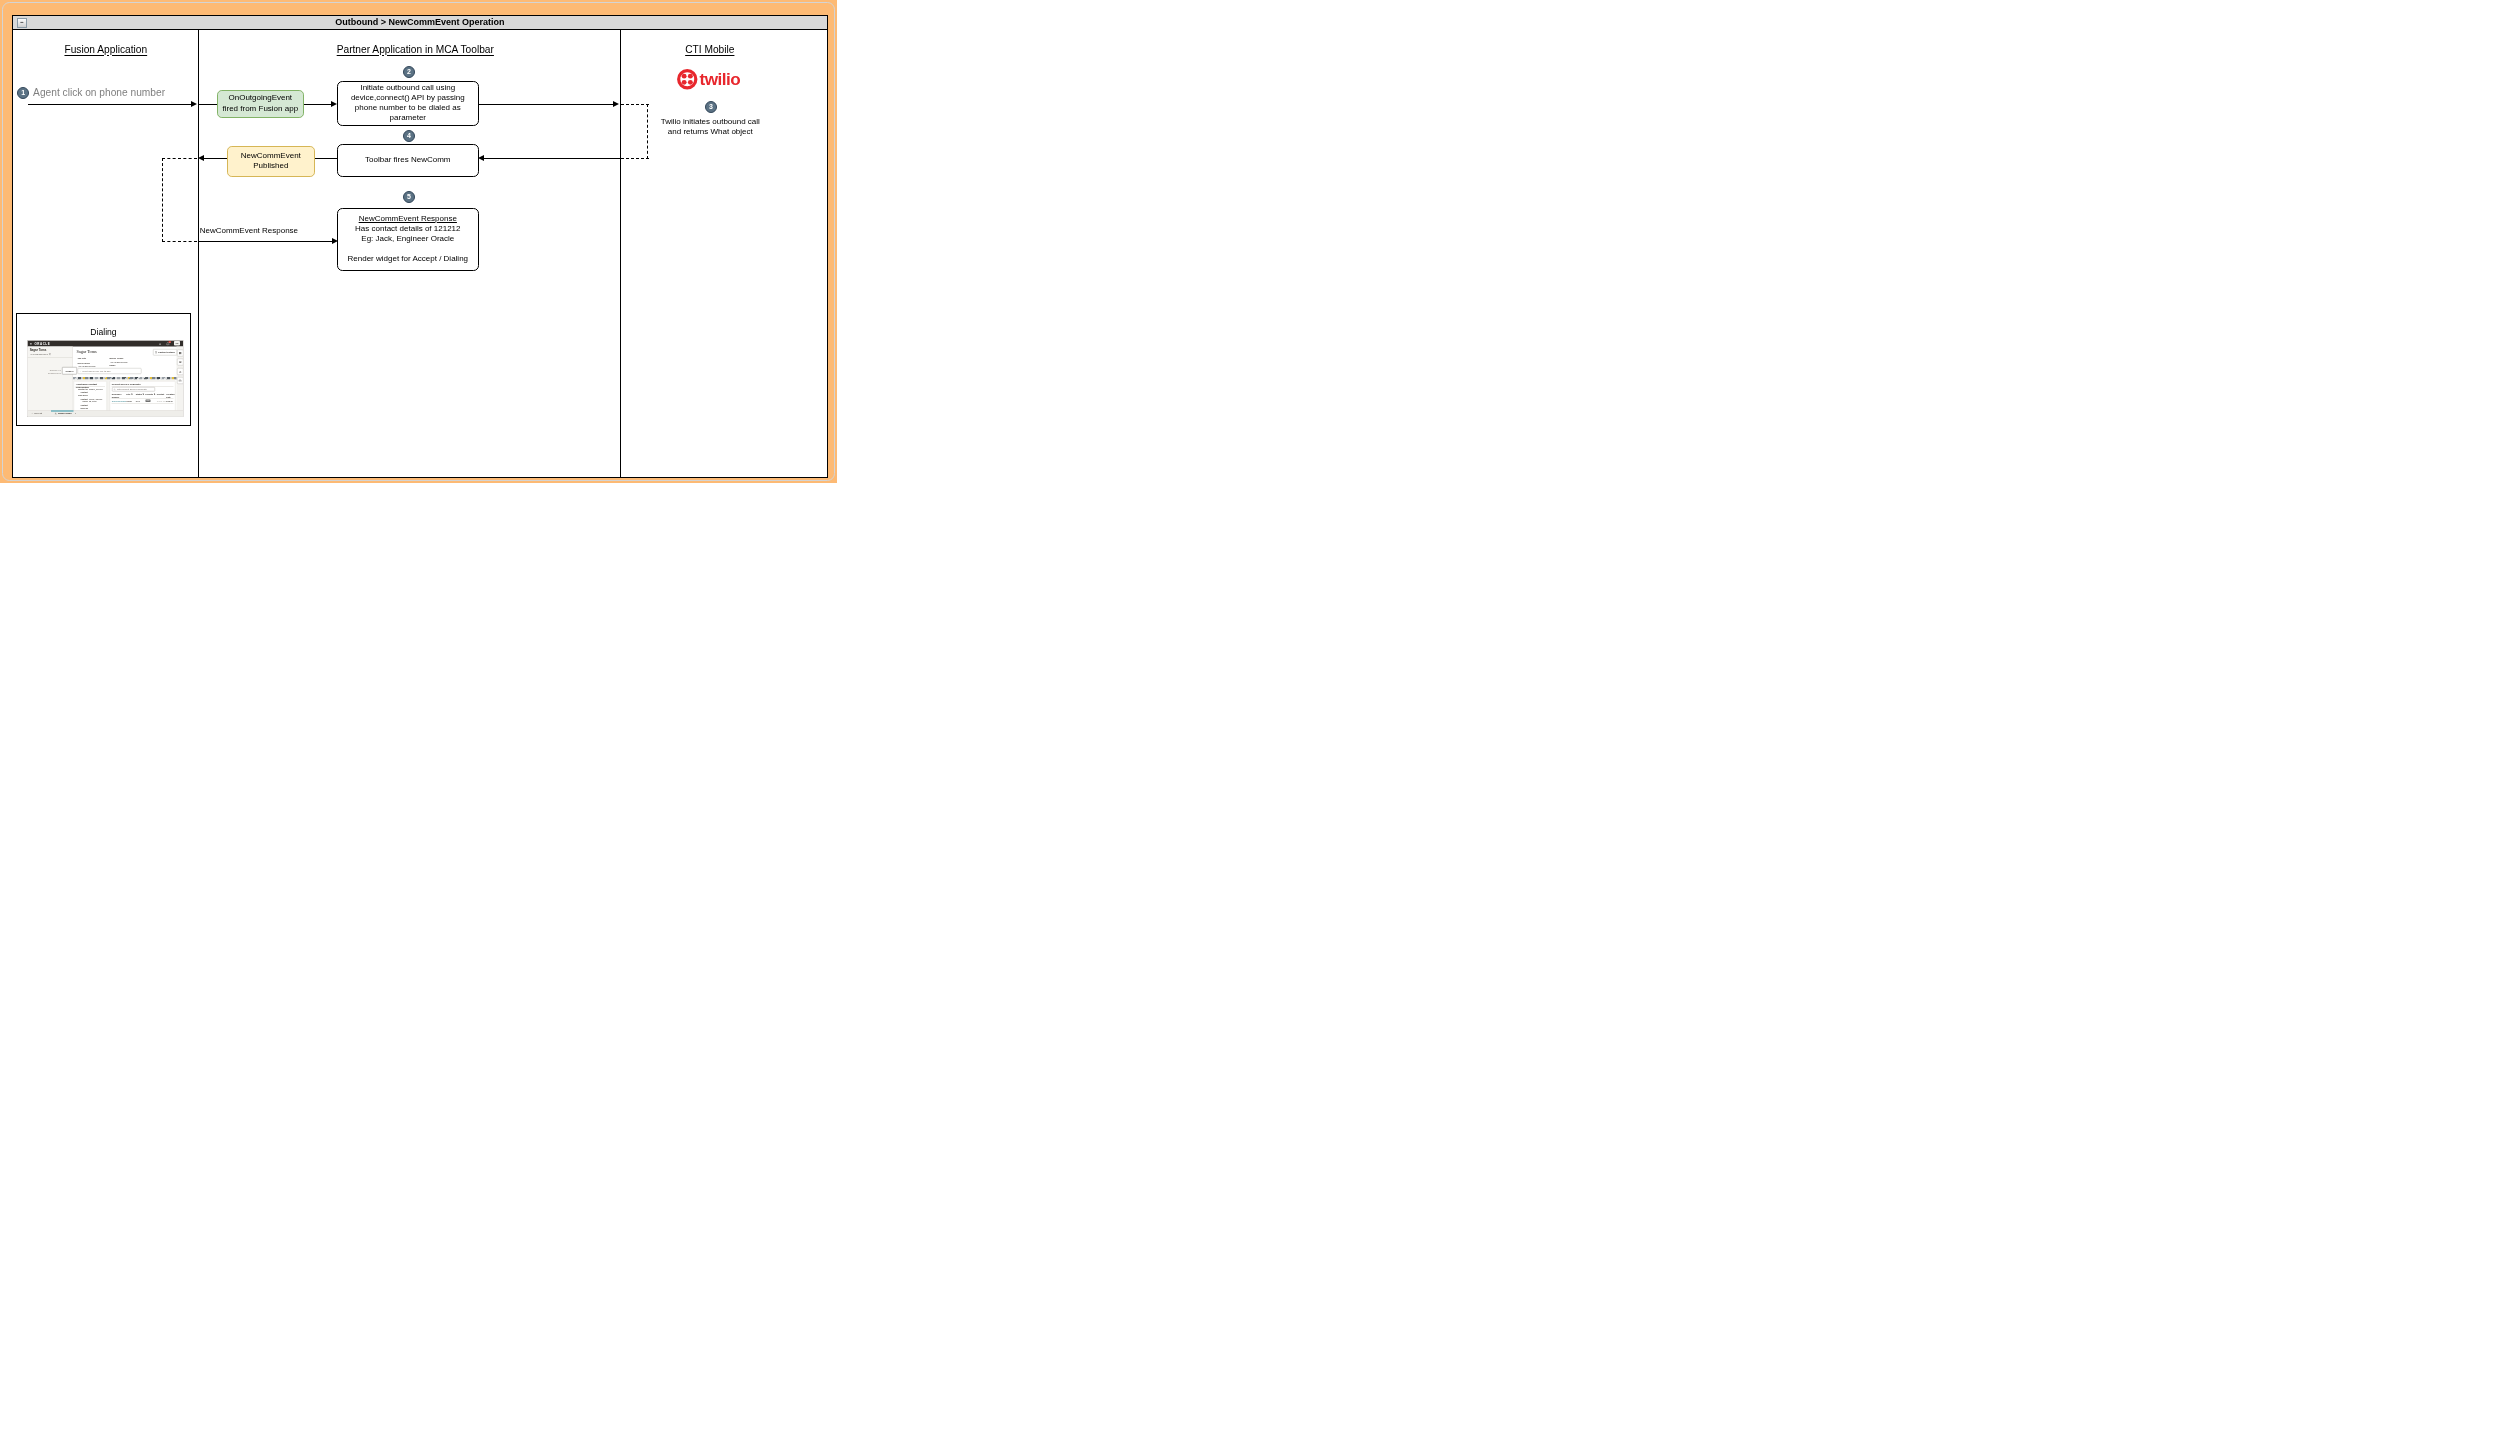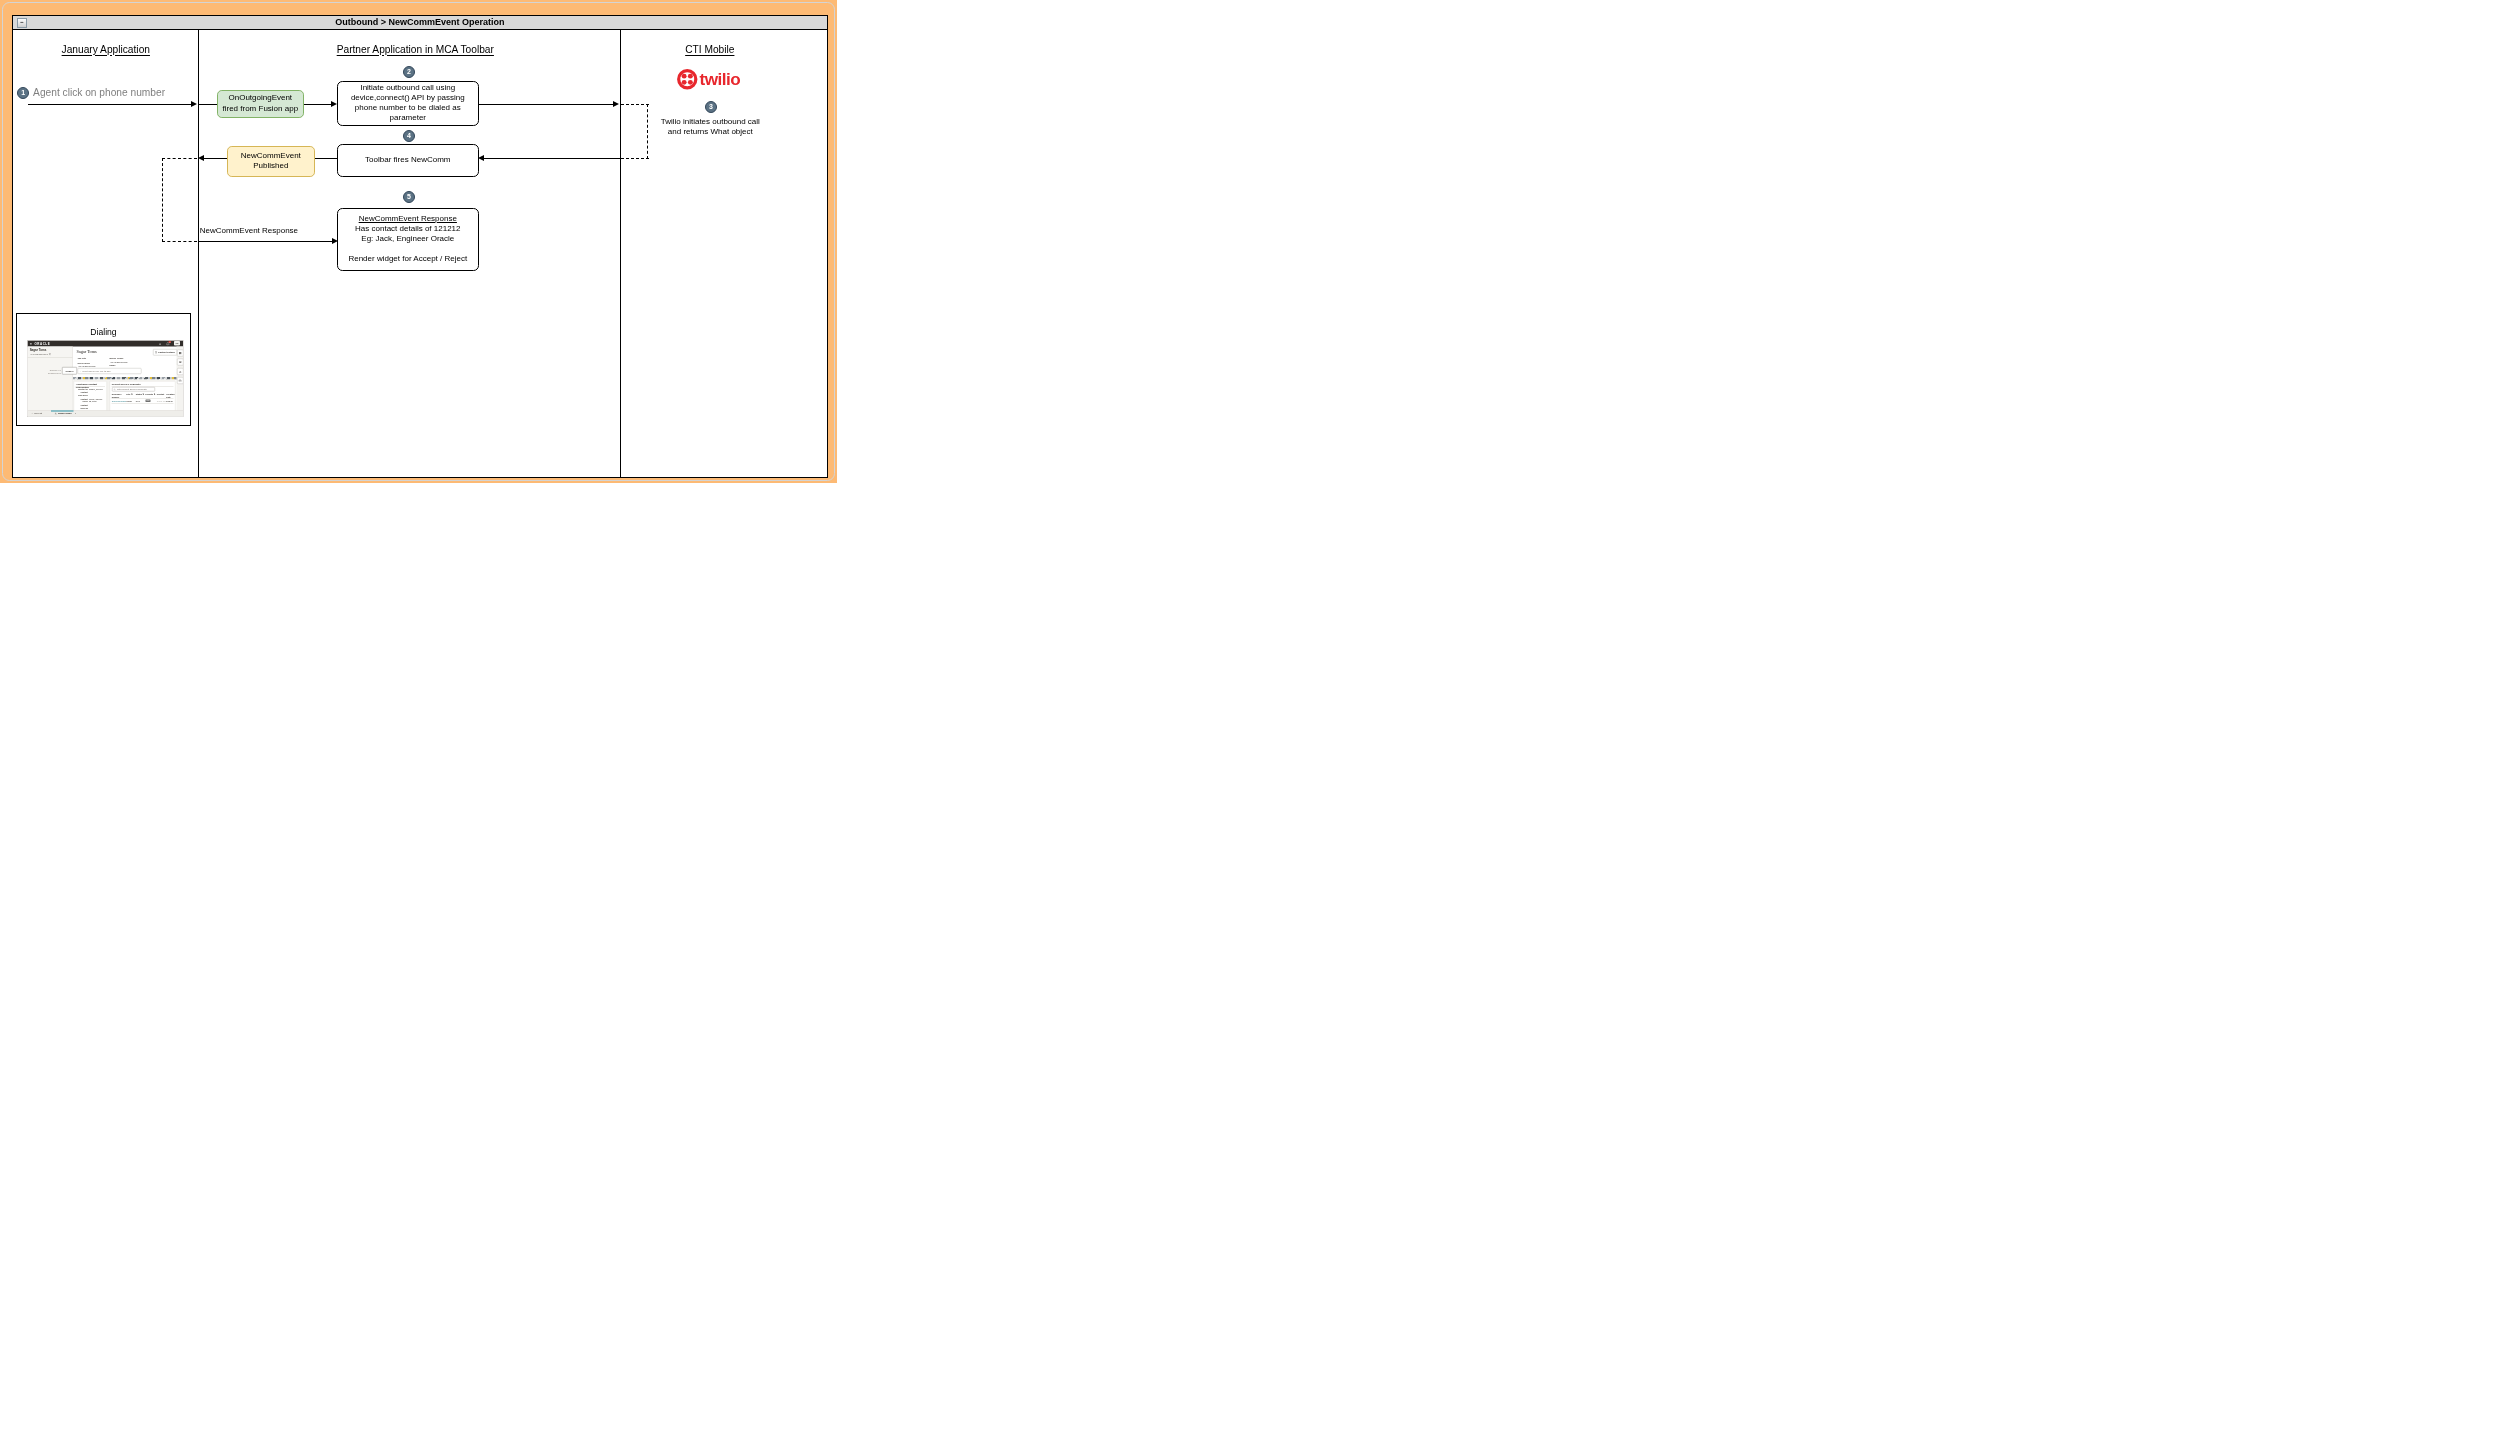--- a/index.html
+++ b/index.html
@@ -66,21 +66,21 @@
   <div class="frame">
 
     <div class="titlebar">
       <div class="collapse-btn">−</div>
       <div class="title">Outbound &gt; NewCommEvent Operation</div>
     </div>
 
     <div class="lane-line" style="left:185px;"></div>
     <div class="lane-line" style="left:607px;"></div>
 
-    <div class="lane-header" style="left:34px;width:118px;">January Application</div>
+    <div class="lane-header" style="left:34px;width:118px;">Fusion Application</div>
     <div class="lane-header" style="left:306px;width:193px;">Partner Application in MCA Toolbar</div>
     <div class="lane-header" style="left:649px;width:96px;">CTI Mobile</div>
 
     <div class="stepc" style="left:4.3px;top:71px;">1</div>
     <div class="gray-label" style="left:20.3px;top:71px;">Agent click on phone number</div>
     <div class="hline" style="left:15px;top:88px;width:164px;"></div>
     <div class="ah ah-r" style="left:178px;top:85px;"></div>
     <div class="hline" style="left:186px;top:88px;width:19px;"></div>
 
     <div class="node green" style="left:204px;top:74px;width:87px;height:28px;">
@@ -119,21 +119,21 @@
     <div class="arrow-label" style="left:187px;top:210px;">NewCommEvent Response</div>
     <div class="hline" style="left:185px;top:225px;width:134px;"></div>
     <div class="ah ah-r" style="left:319px;top:222px;"></div>
 
     <div class="stepc" style="left:390px;top:175px;">5</div>
     <div class="node plain" style="left:324px;top:192px;width:142px;height:63px;padding:2.1px 3.2px;">
       <div style="text-decoration:underline;">NewCommEvent Response</div>
       <div>Has contact details of 121212</div>
       <div>Eg: Jack, Engineer Oracle</div>
       <div style="height:10.2px;"></div>
-      <div>Render widget for Accept / Reject</div>
+      <div>Render widget for Accept / Dialing</div>
     </div>
 
     <svg class="svgic" style="position:absolute;left:663px;top:52px;" width="75" height="22.5" viewBox="0 0 140 42">
       <circle cx="21" cy="21" r="16" fill="none" stroke="#e8272d" stroke-width="6"></circle>
       <circle cx="15.2" cy="15.2" r="4.6" fill="#e8272d"></circle>
       <circle cx="26.8" cy="15.2" r="4.6" fill="#e8272d"></circle>
       <circle cx="15.2" cy="26.8" r="4.6" fill="#e8272d"></circle>
       <circle cx="26.8" cy="26.8" r="4.6" fill="#e8272d"></circle>
       <text x="44" y="32" font-family="Liberation Sans, sans-serif" font-size="32" font-weight="bold" fill="#e8272d" letter-spacing="-1">twilio</text>
     </svg>

